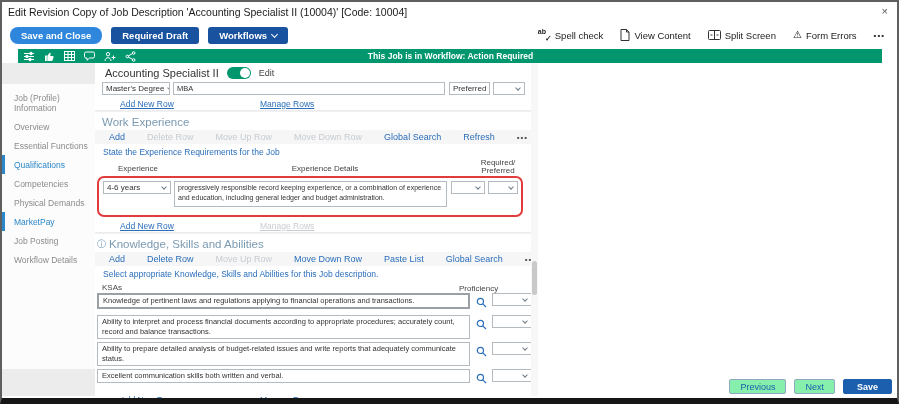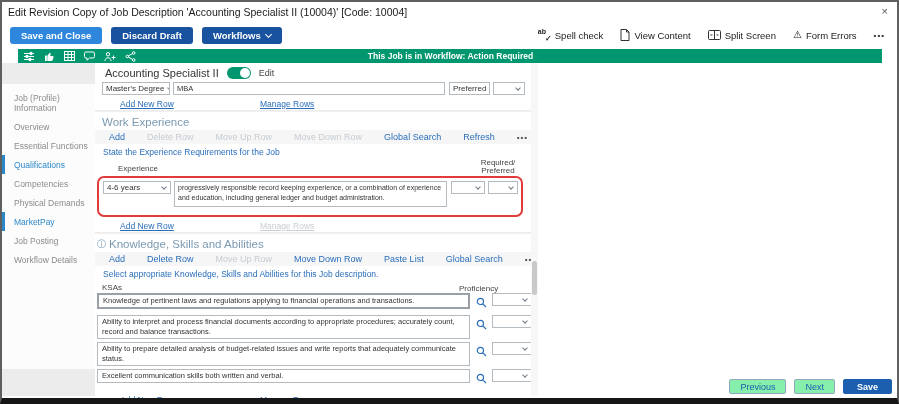--- a/index.html
+++ b/index.html
@@ -8,21 +8,21 @@
   .screen{ position:relative; width:899px; height:404px; background:#fff;
            border:2px solid #5f5f5f; border-bottom:6px solid #161616; overflow:hidden; }
 
   
   .win-title{ position:absolute; left:6px; top:4px; font-size:10.5px; color:#1b1b1b; }
   .close-btn{ position:absolute; right:9px; top:3px; font-size:11px; color:#555; cursor:pointer; }
 
   .btn-row{ position:absolute; left:8px; top:25px; display:flex; gap:9px; }
   .btn{ height:17px; display:flex; align-items:center; gap:5px; padding:0 11px;
         font-size:9.5px; font-weight:700; color:#fff; border-radius:3px; cursor:pointer; }
-  .btn-bright{ background:#2e86dd; }
+  .btn-bright{ background:#2e86dd;border-radius:8px; }
   .btn-dark{ background:#19529e; }
   .wchev{ width:5px; height:5px; border-right:1.4px solid #fff; border-bottom:1.4px solid #fff;
           transform:rotate(45deg); margin-top:-3px; }
 
   .util-row{ position:absolute; right:12px; top:27px; display:flex; gap:17px; align-items:center;
              font-size:9.5px; color:#222; }
   .util{ display:flex; align-items:center; gap:4px; cursor:pointer; }
   .util svg{ display:block; }
   .sc-glyph{ position:relative; width:13px; height:12px; font-weight:700; }
   .sc-ab{ position:absolute; left:0; top:-1px; font-size:7px; }
@@ -123,21 +123,21 @@
 </head>
 <body>
 
 <div class="screen">
 
   <div class="win-title">Edit Revision Copy of Job Description 'Accounting Specialist II (10004)' [Code: 10004]</div>
   <div class="close-btn">×</div>
 
   <div class="btn-row">
     <div class="btn btn-bright">Save and Close</div>
-    <div class="btn btn-dark">Discard Draft</div>
+    <div class="btn btn-dark">Required Draft</div>
     <div class="btn btn-dark">
       <span>Workflows</span>
       <span class="wchev"></span>
     </div>
   </div>
 
   <div class="util-row">
     <div class="util">
       <span class="sc-glyph">
           <span class="sc-ab">ab</span>
@@ -286,20 +286,21 @@
       <span class="tl dis">Move Up Row</span>
       <span class="tl dis">Move Down Row</span>
       <span class="tl">Global Search</span>
       <span class="tl">Refresh</span>
       <span class="gt-more">•••</span>
     </div>
     <div class="instruction">State the Experience Requirements for the Job</div>
 
     <div class="we-cols">
       <span class="cExp">Experience</span>
+      <span class="cDet">Experience Details</span>
       <span class="cReq">
         <span>Required/</span><br>
         <span>Preferred</span>
       </span>
     </div>
 
     <div class="we-row">
       <div class="box select we-exp">
         <span>4-6 years</span>
           <span class="chev"></span>

